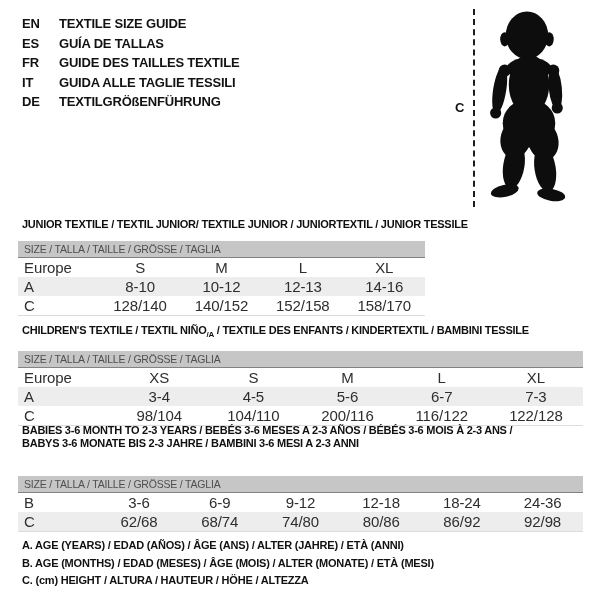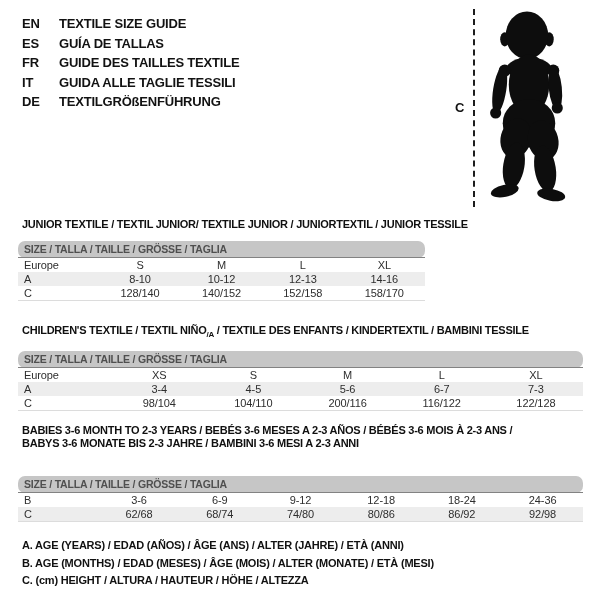--- a/index.html
+++ b/index.html
@@ -25,24 +25,24 @@
   #t1 { top:218px; width:407px; }
   #t2 { top:324px; width:565px; }
   #t3 { top:424px; width:565px; }
 
   .tbl-title { font-size:11px; font-weight:bold; color:#101010; letter-spacing:-0.25px;
                white-space:nowrap; line-height:13px; margin:0 0 10px 4px; }
   .tbl-title .subpart { font-size:8px; vertical-align:sub; }
   #t3 .tbl-title { white-space:normal; margin-bottom:26px; }
 
   table { width:100%; border-collapse:collapse; table-layout:fixed; }
-  th.size-hdr { background:#c6c6c6; color:#4f4f4f; font-size:10.5px; font-weight:bold;
+  th.size-hdr { background:#c6c6c6; color:#4f4f4f; font-size:10.5px; font-weight:normal;
                 text-align:left; padding:2px 0 2px 6px; letter-spacing:-0.2px;
-                border-bottom:1.5px solid #828282; height:15px;border-radius:7px; }
-  td { font-size:11px; color:#2e2e2e; text-align:center; height:14px; padding:1px 0;
+                border-bottom:1.5px solid #828282; height:15px; }
+  td { font-size:15px; color:#2e2e2e; text-align:center; height:14px; padding:1px 0;
        letter-spacing:-0.1px; }
   td.lbl { text-align:left; padding-left:6px; }
   col.c-label { width:70px; }
   tr.alt { background:#ededed; }
   tbody tr:last-child td { border-bottom:1px solid #dcdcdc; }
 
   
   .notes { position:absolute; top:537px; left:22px; }
   .note-line { font-size:11px; font-weight:bold; color:#111; line-height:17.5px;
                letter-spacing:-0.2px; white-space:nowrap; }

